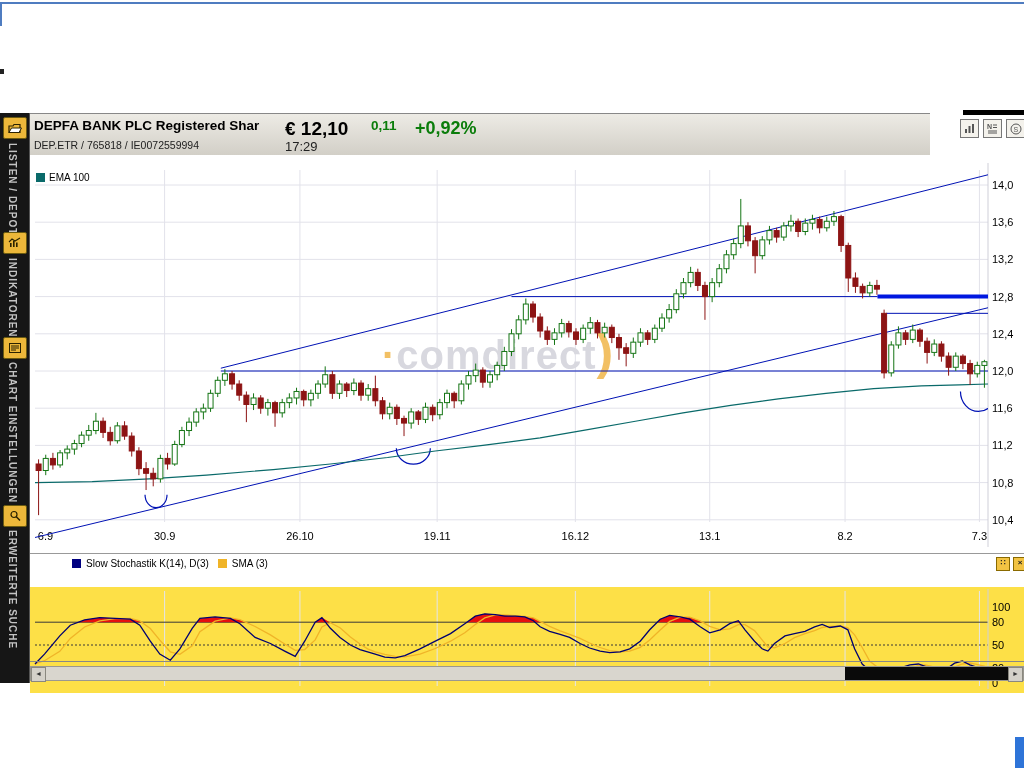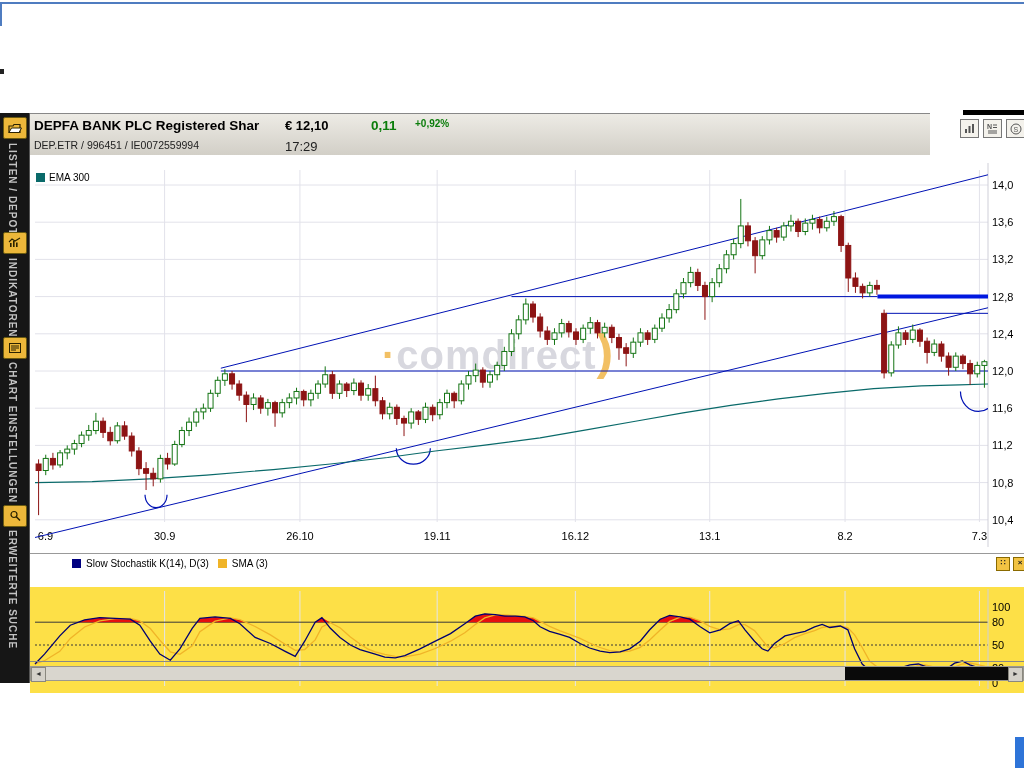--- a/index.html
+++ b/index.html
@@ -5,23 +5,23 @@
   html,body{margin:0;padding:0;background:#fff;}
   #screen{position:relative;width:1024px;height:768px;background:#fff;overflow:hidden;
           font-family:"Liberation Sans",sans-serif;}
   .topline{position:absolute;left:0;top:2px;width:1024px;height:2px;background:#4f7cc0;}
   .topleft-edge{position:absolute;left:0;top:2px;width:2px;height:24px;background:#4f7cc0;}
   .tiny-dash{position:absolute;left:0;top:69px;width:4px;height:5px;background:#222;}
   .tr-blackstrip{position:absolute;left:963px;top:110px;width:61px;height:5px;background:#000;}
   .hdr{position:absolute;left:29px;top:113px;width:901px;height:41px;
        background:linear-gradient(#edebe5,#d2cfc7);border-top:1px solid #888;border-bottom:1px solid #555;}
   .hdr .t1{position:absolute;left:5px;top:4px;font-size:13.5px;font-weight:bold;color:#000;}
-  .hdr .price{position:absolute;left:256px;top:4px;font-size:13px;font-weight:bold;color:#000;}
+  .hdr .price{position:absolute;left:256px;top:4px;font-size:19px;font-weight:bold;color:#000;}
   .hdr .chg{position:absolute;left:342px;top:4px;font-size:13.5px;font-weight:bold;color:#0b7d0b;}
-  .hdr .pct{position:absolute;left:386px;top:4px;font-size:10px;font-weight:bold;color:#0b7d0b;}
+  .hdr .pct{position:absolute;left:386px;top:4px;font-size:18px;font-weight:bold;color:#0b7d0b;}
   .hdr .sym{position:absolute;left:5px;top:25px;font-size:10.5px;color:#222;}
   .hdr .tm{position:absolute;left:256px;top:25px;font-size:13px;color:#222;}
   .hdr .dt{position:absolute;left:300px;top:25px;font-size:10.5px;color:#222;margin-top:19px;}
   .hdr-icons{position:absolute;left:960px;top:119px;display:flex;gap:4px;}
   .hbtn{width:17px;height:17px;background:#f4f2ec;border:1px solid #777;display:flex;
         align-items:center;justify-content:center;cursor:pointer;}
   .sidebar{position:absolute;left:0;top:113px;width:29px;height:570px;background:#161616;
            border-right:1px solid #555;}
   .sb-icon{position:absolute;left:3px;width:22px;height:20px;background:#ecb73a;
            border:1px solid #6a5a10;border-radius:2px;display:flex;align-items:center;
@@ -56,21 +56,21 @@
   <div class="topline"></div>
   <div class="topleft-edge"></div>
   <div class="tiny-dash"></div>
   <div class="tr-blackstrip"></div>
 
   <div class="hdr">
     <span class="t1">DEPFA BANK PLC Registered Shar</span>
     <span class="price">€ 12,10</span>
     <span class="chg">0,11</span>
     <span class="pct">+0,92%</span>
-    <span class="sym">DEP.ETR  /  996451  /  IE0072559994</span>
+    <span class="sym">DEP.ETR  /  765818  /  IE0072559994</span>
     <span class="tm">17:29</span>
     <span class="dt">04.03</span>
   </div>
   <div class="hdr-icons">
     <div class="hbtn">
       <svg width="11" height="11" viewBox="0 0 11 11" style="position:static">
         <rect x="1" y="6" width="2" height="4" fill="#555"></rect>
           <rect x="4.5" y="3" width="2" height="7" fill="#555"></rect>
         <rect x="8" y="1" width="2" height="9" fill="#555"></rect>
         </svg>
@@ -446,21 +446,21 @@
           <rect x="937.5864661654135" y="208.56" width="5" height="10.229999999999933" fill="#8d1414" stroke="#8d1414" stroke-width="1"></rect>
           <line x1="947.2518796992481" y1="206.70000000000005" x2="947.2518796992481" y2="222.51000000000002" stroke="#157515" stroke-width="1"></line>
           <rect x="944.7518796992481" y="210.41999999999996" width="5" height="8.369999999999976" fill="#ffffff" stroke="#157515" stroke-width="1"></rect>
           <line x1="954.4172932330827" y1="204.84000000000006" x2="954.4172932330827" y2="232.73999999999998" stroke="#157515" stroke-width="1"></line>
           <rect x="951.9172932330827" y="206.70000000000005" width="5" height="3.7199999999999136" fill="#ffffff" stroke="#157515" stroke-width="1"></rect>
         </g>
       </svg>
   </div>
   <div class="legend-main">
     <span class="sw" id="ema-sw" style="background: rgb(10, 106, 106);"></span>
-    <span>EMA 300</span>
+    <span>EMA 100</span>
   </div>
 
   <div class="divider1"></div>
   <div class="stoch-wrap">
     <svg id="stoch-svg" width="994" height="106" viewBox="0 0 994 106">
         <line x1="134.608" y1="4" x2="134.608" y2="99" stroke="#e4e4ea"></line>
         <line x1="269.934" y1="4" x2="269.934" y2="99" stroke="#e4e4ea"></line>
         <line x1="407.166" y1="4" x2="407.166" y2="99" stroke="#e4e4ea"></line>
         <line x1="545.351" y1="4" x2="545.351" y2="99" stroke="#e4e4ea"></line>
         <line x1="679.7239999999999" y1="4" x2="679.7239999999999" y2="99" stroke="#e4e4ea"></line>

